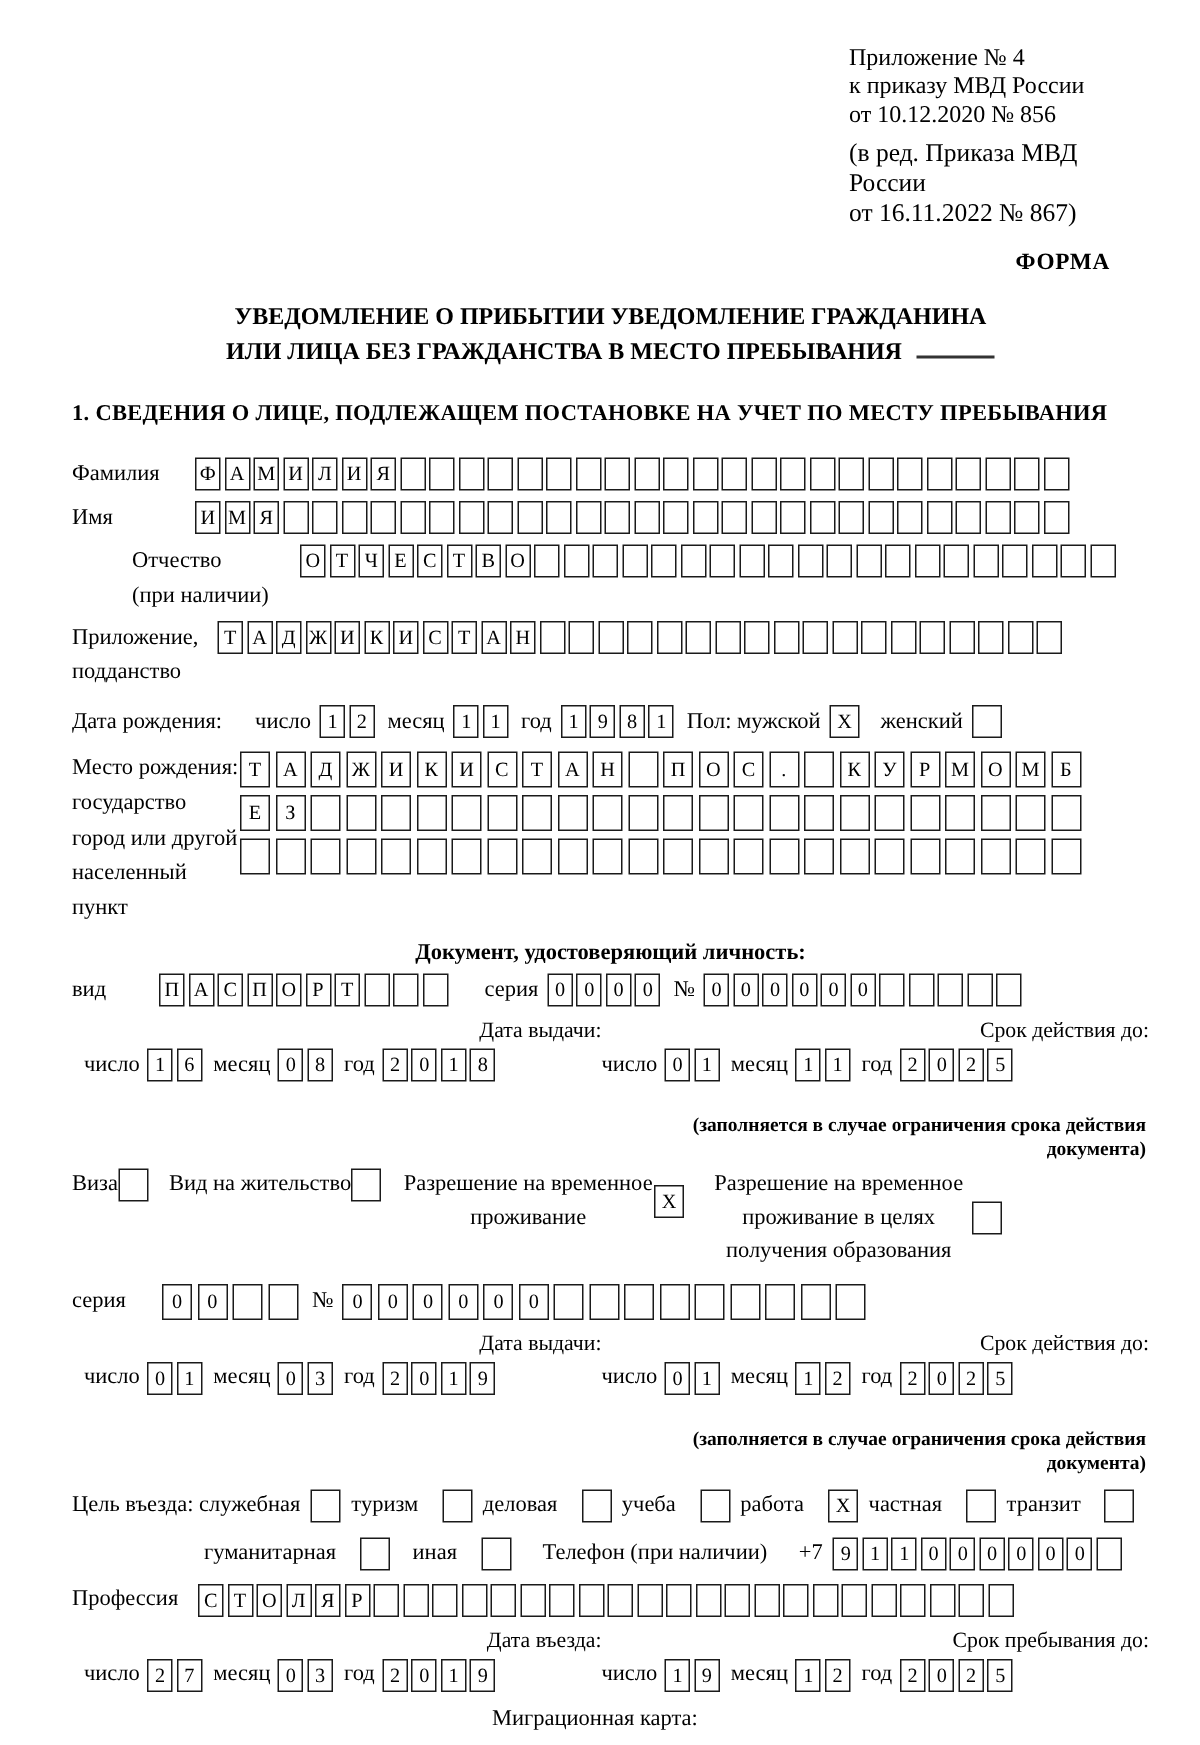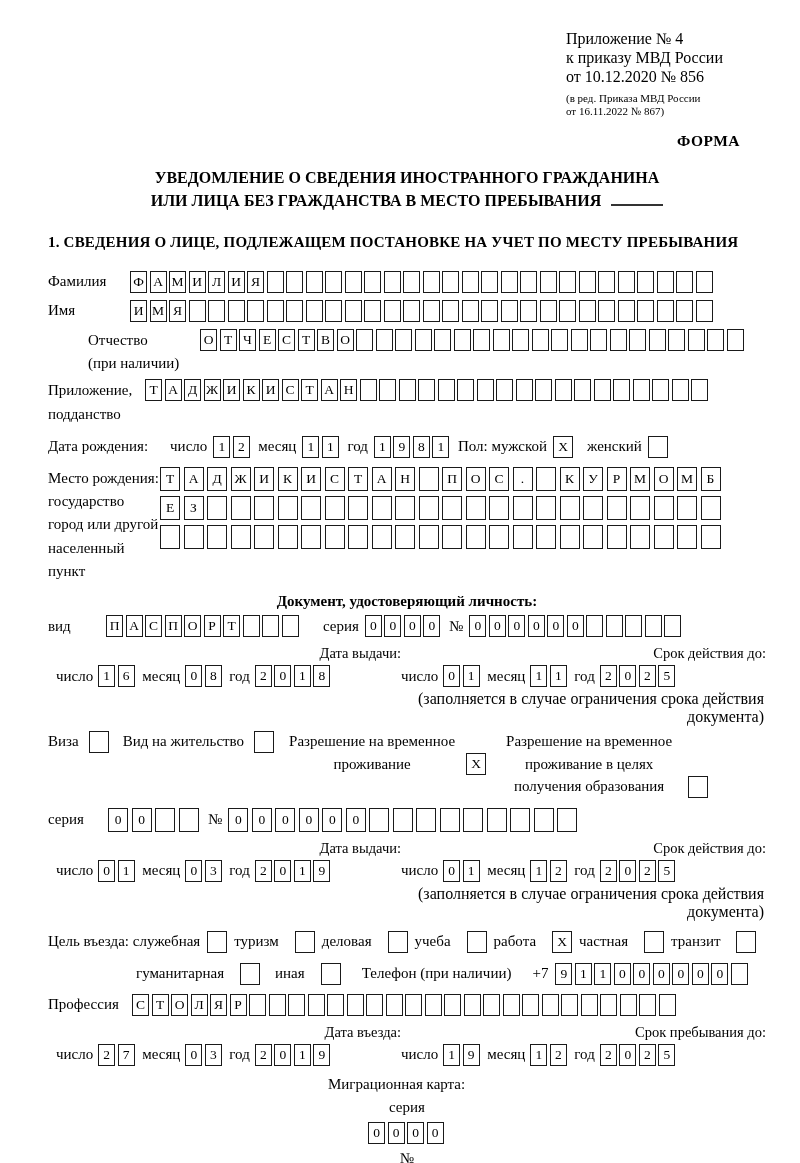--- a/index.html
+++ b/index.html
@@ -7,21 +7,21 @@
   body {
     width:800px; height:1163px; overflow:hidden;
     font-family:"Liberation Serif", serif;
     color:#000; font-size:15px;
   }
   .page { padding:30px 34px 0 48px; }
 
   
   .appendix { width:196px; margin-left:auto; margin-right:4px; line-height:1.18; }
   .appendix .ap-line { font-size:16px; }
-  .appendix .ap-note { font-size:11px; }
+  .appendix .ap-note { font-size:17px; }
   .appendix .gap { height:5px; }
   .forma { text-align:right; padding-right:26px; font-weight:bold; font-size:15.5px; margin-top:14px; letter-spacing:.5px; }
   .title { text-align:center; font-weight:bold; font-size:16px; margin-top:16px; line-height:1.45; }
   .title .uline { display:inline-block; width:52px; border-bottom:2px solid #333; height:14px; margin-left:10px; }
   .section-title { font-weight:bold; font-size:15px; margin-top:22px; letter-spacing:.2px; }
 
   
   .frow { display:flex; align-items:center; margin-top:7px; }
   .frow.top { align-items:flex-start; }
   .lbl { flex-shrink:0; }
@@ -48,26 +48,26 @@
   
   .doc-title { text-align:center; font-weight:bold; font-size:15px; margin-top:10px; }
 
   
   .dates { display:flex; margin-top:8px; }
   .date-col { display:flex; flex-direction:column; }
   .date-col.dl { width:345px; margin-left:8px; }
   .date-col.dr { width:365px; }
   .date-title { text-align:right; font-size:14.5px; margin-bottom:3px; }
   .date-line { display:flex; align-items:center; gap:5px; }
-  .foot-note { text-align:right; font-size:16px; margin-top:3px; padding-right:2px; }
+  .foot-note { text-align:right; font-size:13px; margin-top:21px; padding-right:2px;font-weight:bold; }
 
   
   .intro { margin-top:10px; line-height:1.8; }
   .opts { display:flex; align-items:flex-start; margin-top:4px; gap:14px; }
-  .opt { display:flex; align-items:flex-end; gap:10px; }
+  .opt { display:flex; align-items:center; }
   .opt-lbl { line-height:1.5; }
   .opt-lbl.c2 { width:168px; text-align:center; }
   .opt-lbl.c3 { width:178px; text-align:center; }
 
   
   .purpose { display:flex; align-items:center; gap:7px; margin-top:10px; flex-wrap:nowrap; }
   .purpose .pair { display:flex; align-items:center; gap:16px; }
   .indent1 { margin-left:88px; }
 
   
@@ -85,21 +85,21 @@
     <div class="ap-line">к приказу МВД России</div>
     <div class="ap-line">от 10.12.2020 № 856</div>
     <div class="gap"></div>
     <div class="ap-note">(в ред. Приказа МВД России</div>
     <div class="ap-note">от 16.11.2022 № 867)</div>
   </div>
 
   <div class="forma">ФОРМА</div>
 
   <div class="title">
-    <span>УВЕДОМЛЕНИЕ О СВЕДЕНИЯ ИНОСТРАННОГО ГРАЖДАНИНА</span><br>
+    <span>УВЕДОМЛЕНИЕ О ПРИБЫТИИ УВЕДОМЛЕНИЕ ГРАЖДАНИНА</span><br>
     <span>ИЛИ ЛИЦА БЕЗ ГРАЖДАНСТВА В МЕСТО ПРЕБЫВАНИЯ</span><span class="uline"></span>
   </div>
 
   <div class="section-title">1. СВЕДЕНИЯ О ЛИЦЕ, ПОДЛЕЖАЩЕМ ПОСТАНОВКЕ НА УЧЕТ ПО МЕСТУ ПРЕБЫВАНИЯ</div>
 
   <div class="frow" style="margin-top:20px;">
     <span class="lbl w-sur">Фамилия</span>
     <span class="cells"><span class="cell">Ф</span><span class="cell">А</span><span class="cell">М</span><span class="cell">И</span><span class="cell">Л</span><span class="cell">И</span><span class="cell">Я</span><span class="cell"></span><span class="cell"></span><span class="cell"></span><span class="cell"></span><span class="cell"></span><span class="cell"></span><span class="cell"></span><span class="cell"></span><span class="cell"></span><span class="cell"></span><span class="cell"></span><span class="cell"></span><span class="cell"></span><span class="cell"></span><span class="cell"></span><span class="cell"></span><span class="cell"></span><span class="cell"></span><span class="cell"></span><span class="cell"></span><span class="cell"></span><span class="cell"></span><span class="cell"></span></span>
   </div>
 

